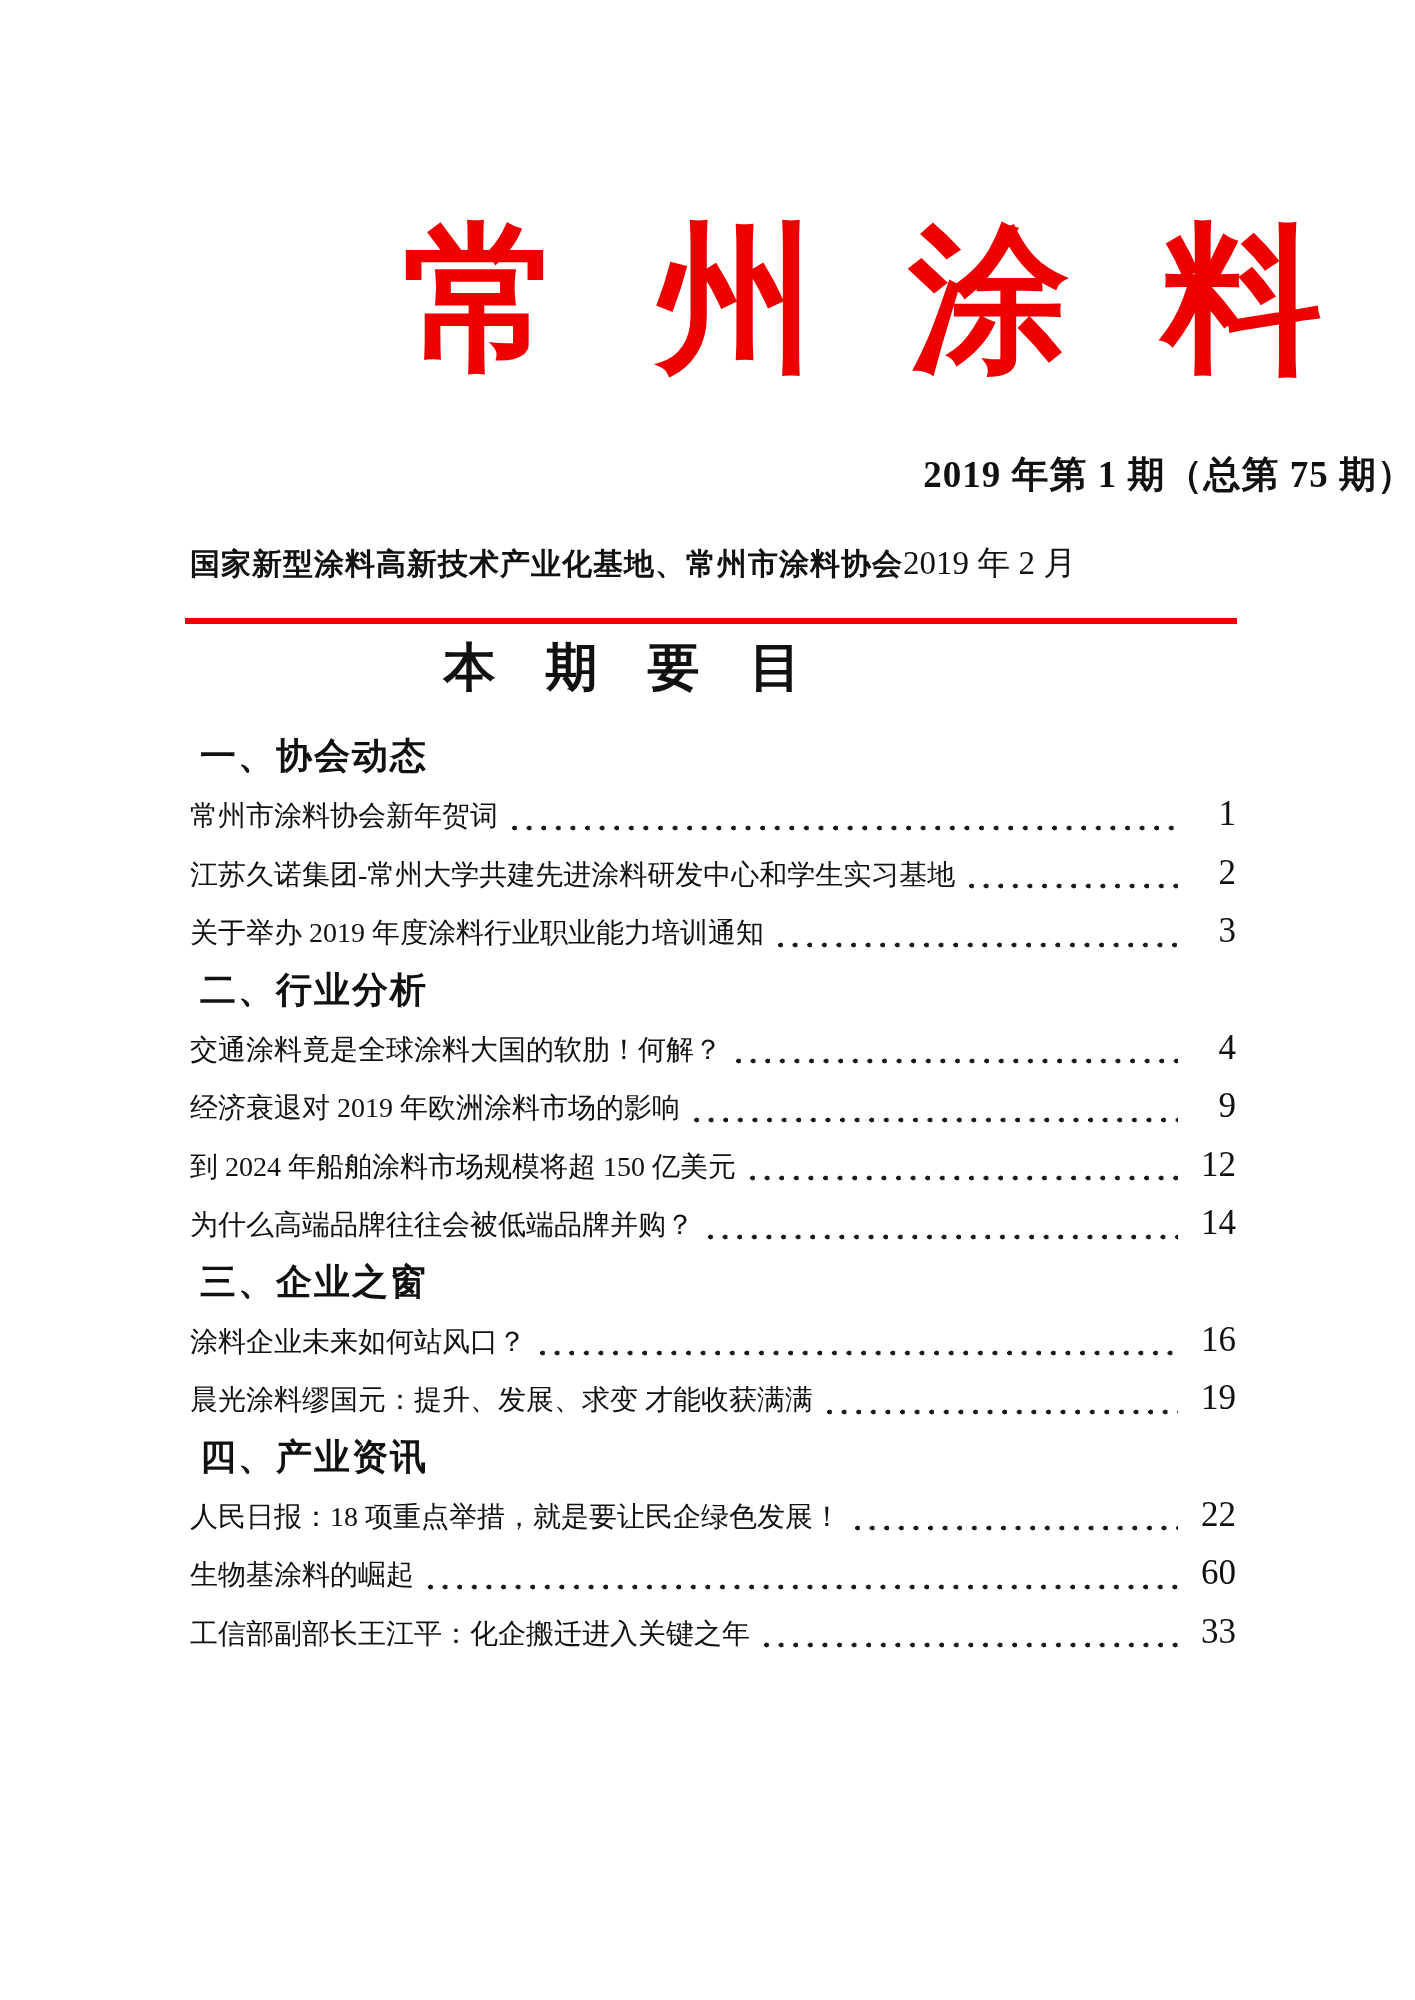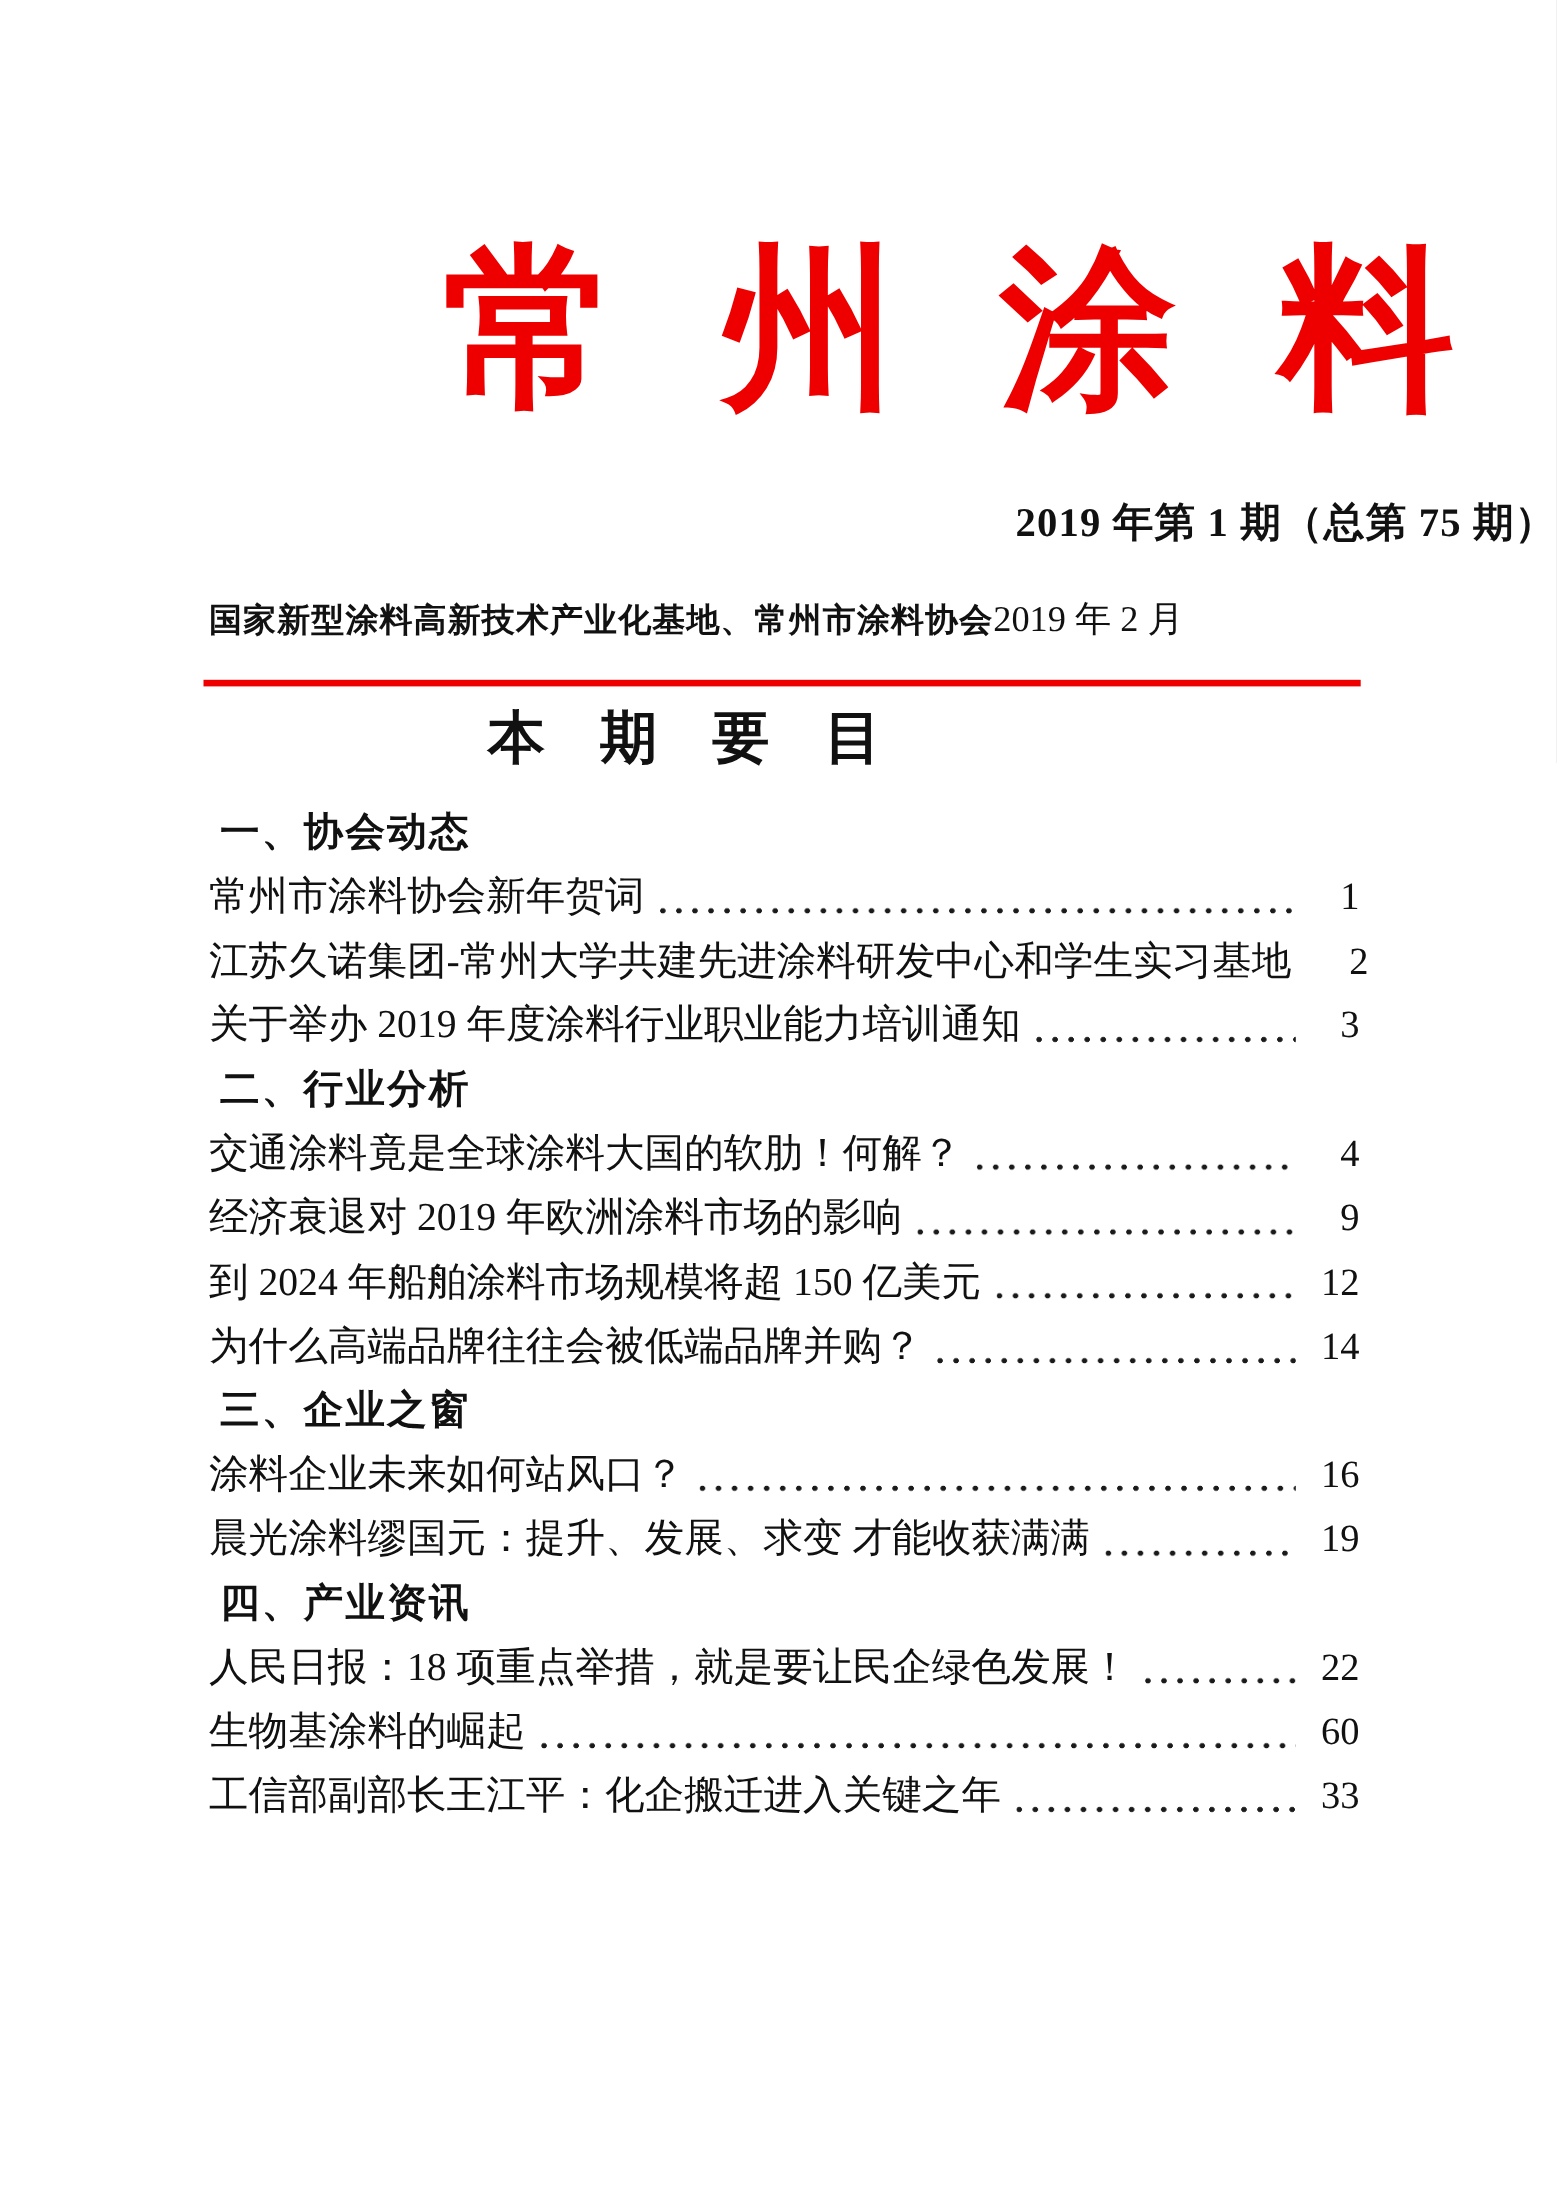--- a/index.html
+++ b/index.html
@@ -52,37 +52,38 @@
   .toc-heading{
     position:absolute;top:638px;left:190px;width:1045px;
     margin:0;
     text-align:center;
     font-size:52px;line-height:1.3;
     font-weight:bold;
     letter-spacing:50px;
     padding-right:130px;
     box-sizing:border-box;
     white-space:nowrap;
+    font-family:Liberation Mono, monospace;
   }
   .toc{
     position:absolute;top:727px;left:190px;width:1046px;
   }
   .toc-sec{
     height:58.4px;line-height:58.4px;
     font-size:36px;font-weight:bold;
     letter-spacing:2px;
     white-space:nowrap;
     margin-left:10px;
   }
   .toc-row{
     height:58.4px;line-height:58.4px;
     display:flex;align-items:baseline;
   }
   .toc-title{
-    font-size:36px;
+    font-size:28px;
     white-space:nowrap;
   }
   .toc-leader{
     flex:1;
     align-self:stretch;
     position:relative;
     margin:0 6px 0 12px;
     min-width:0;
   }
   .toc-leader::after{

